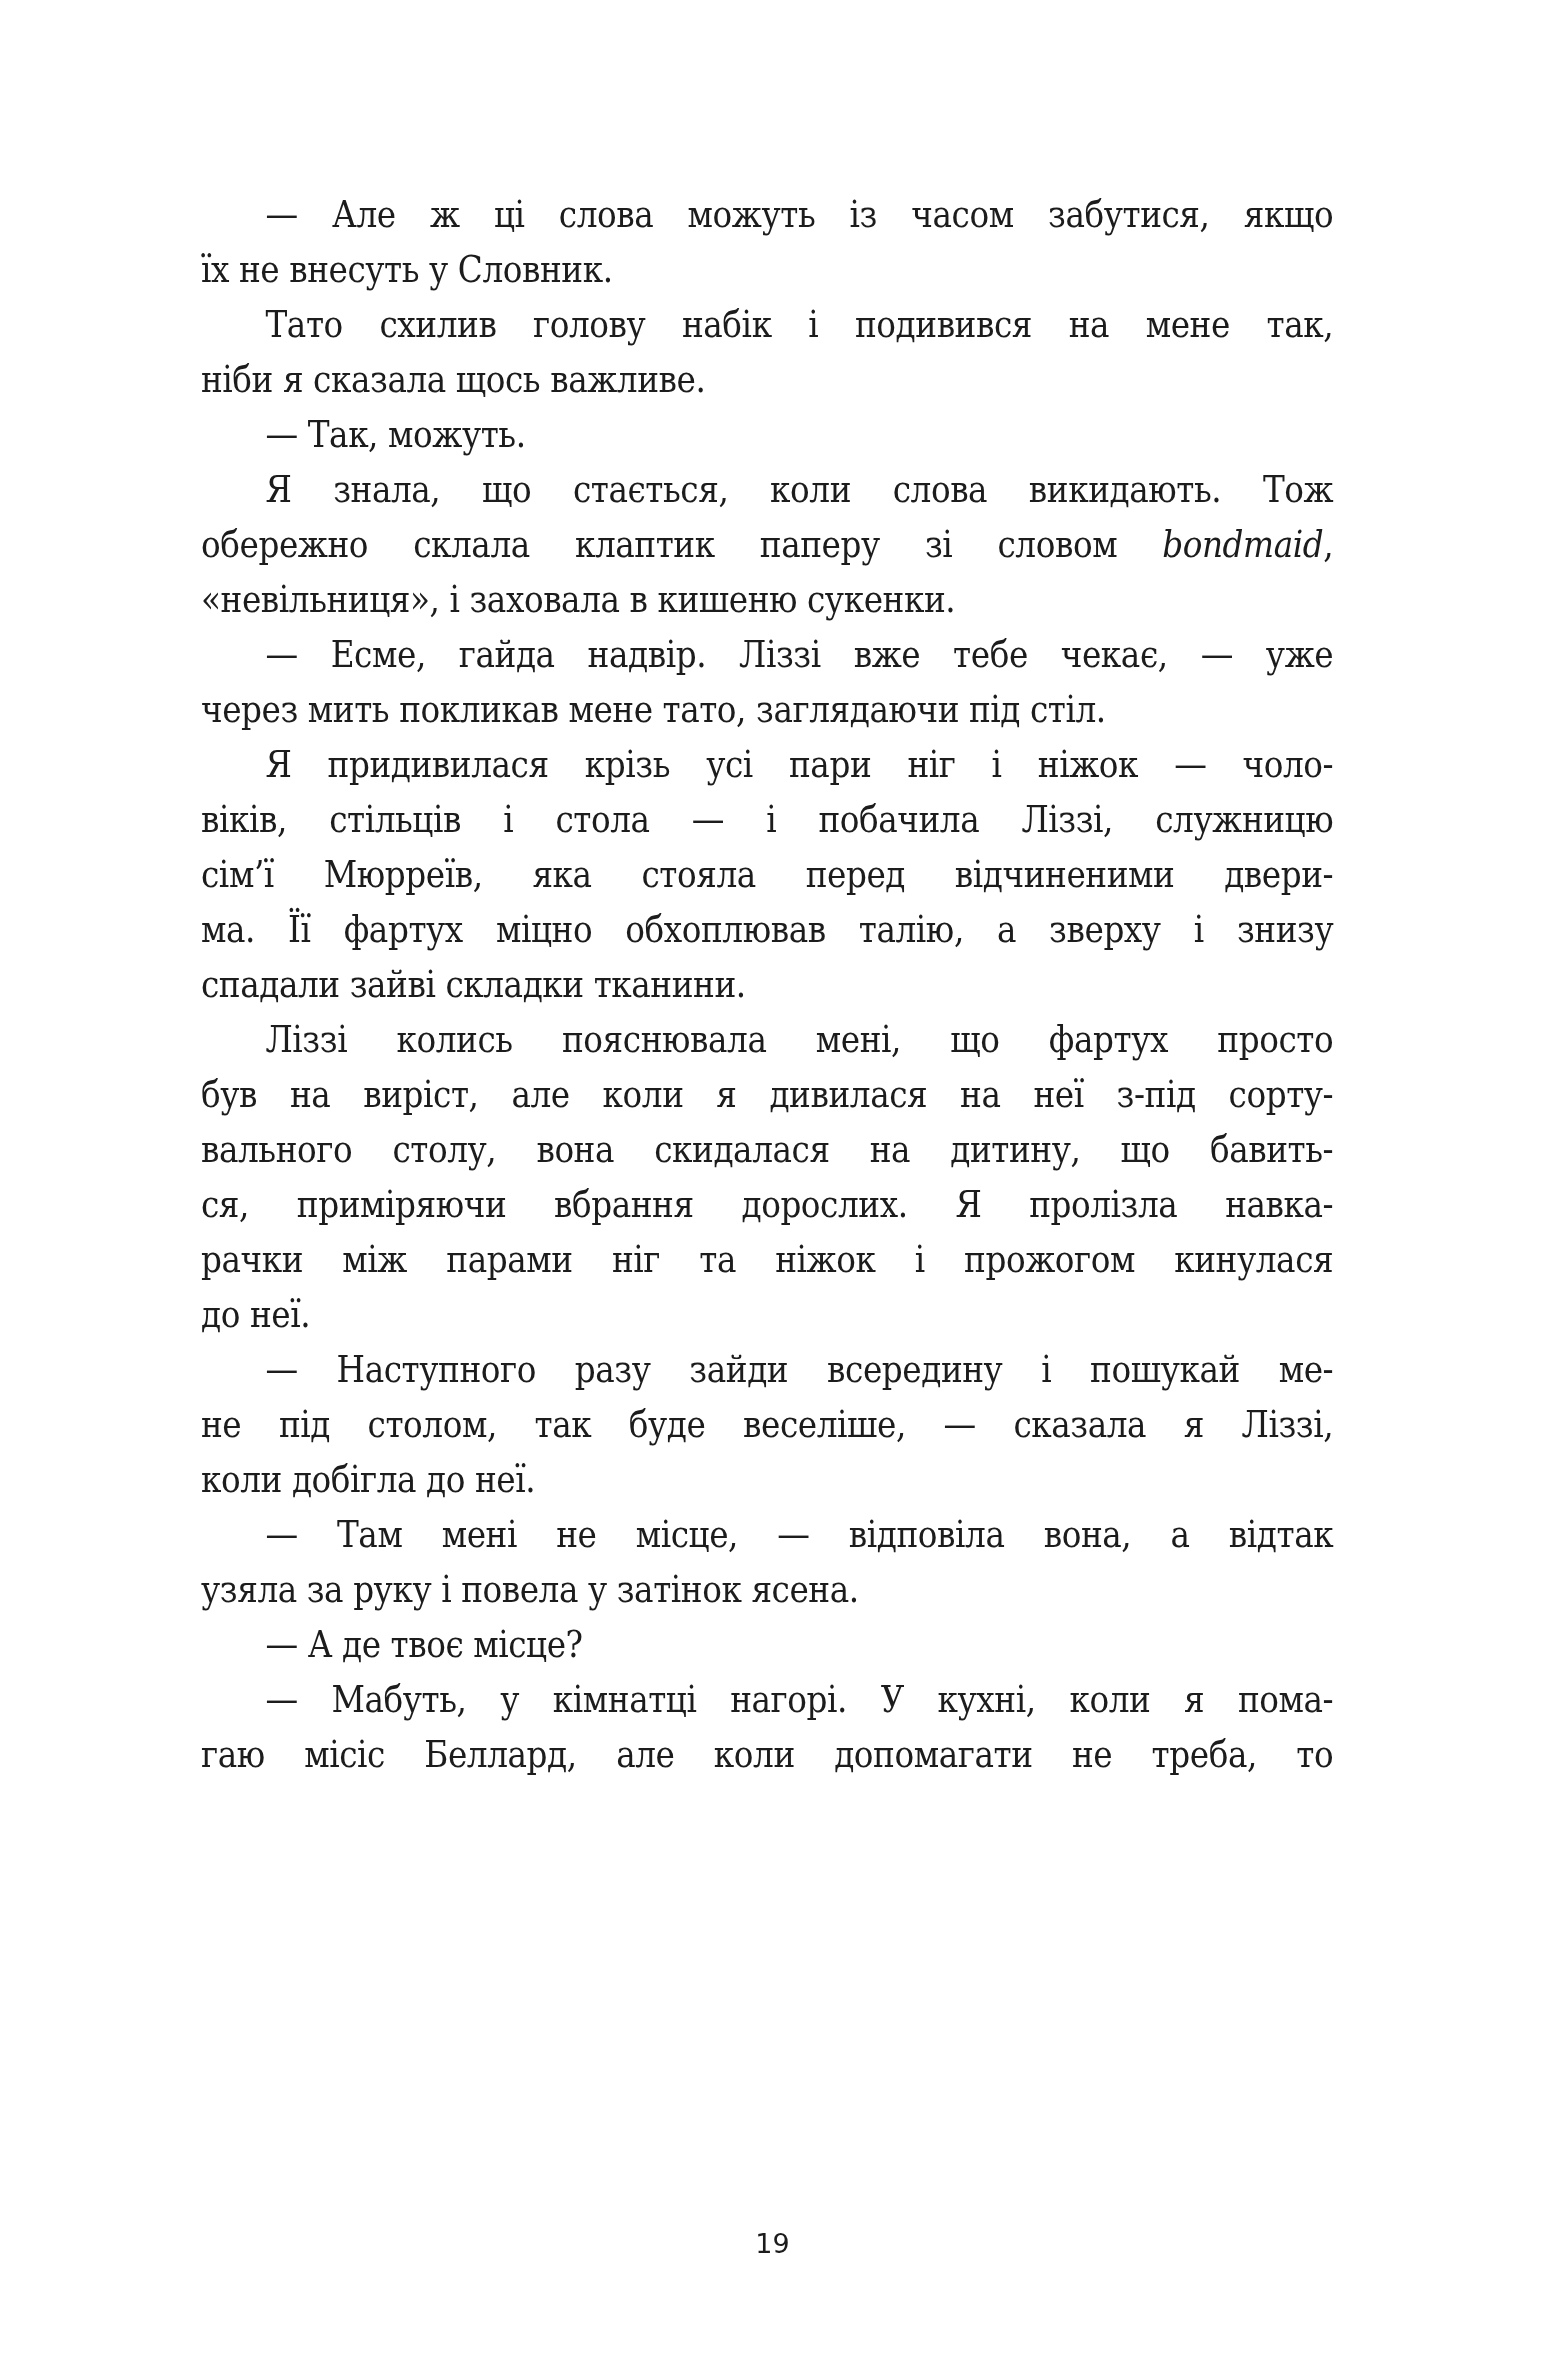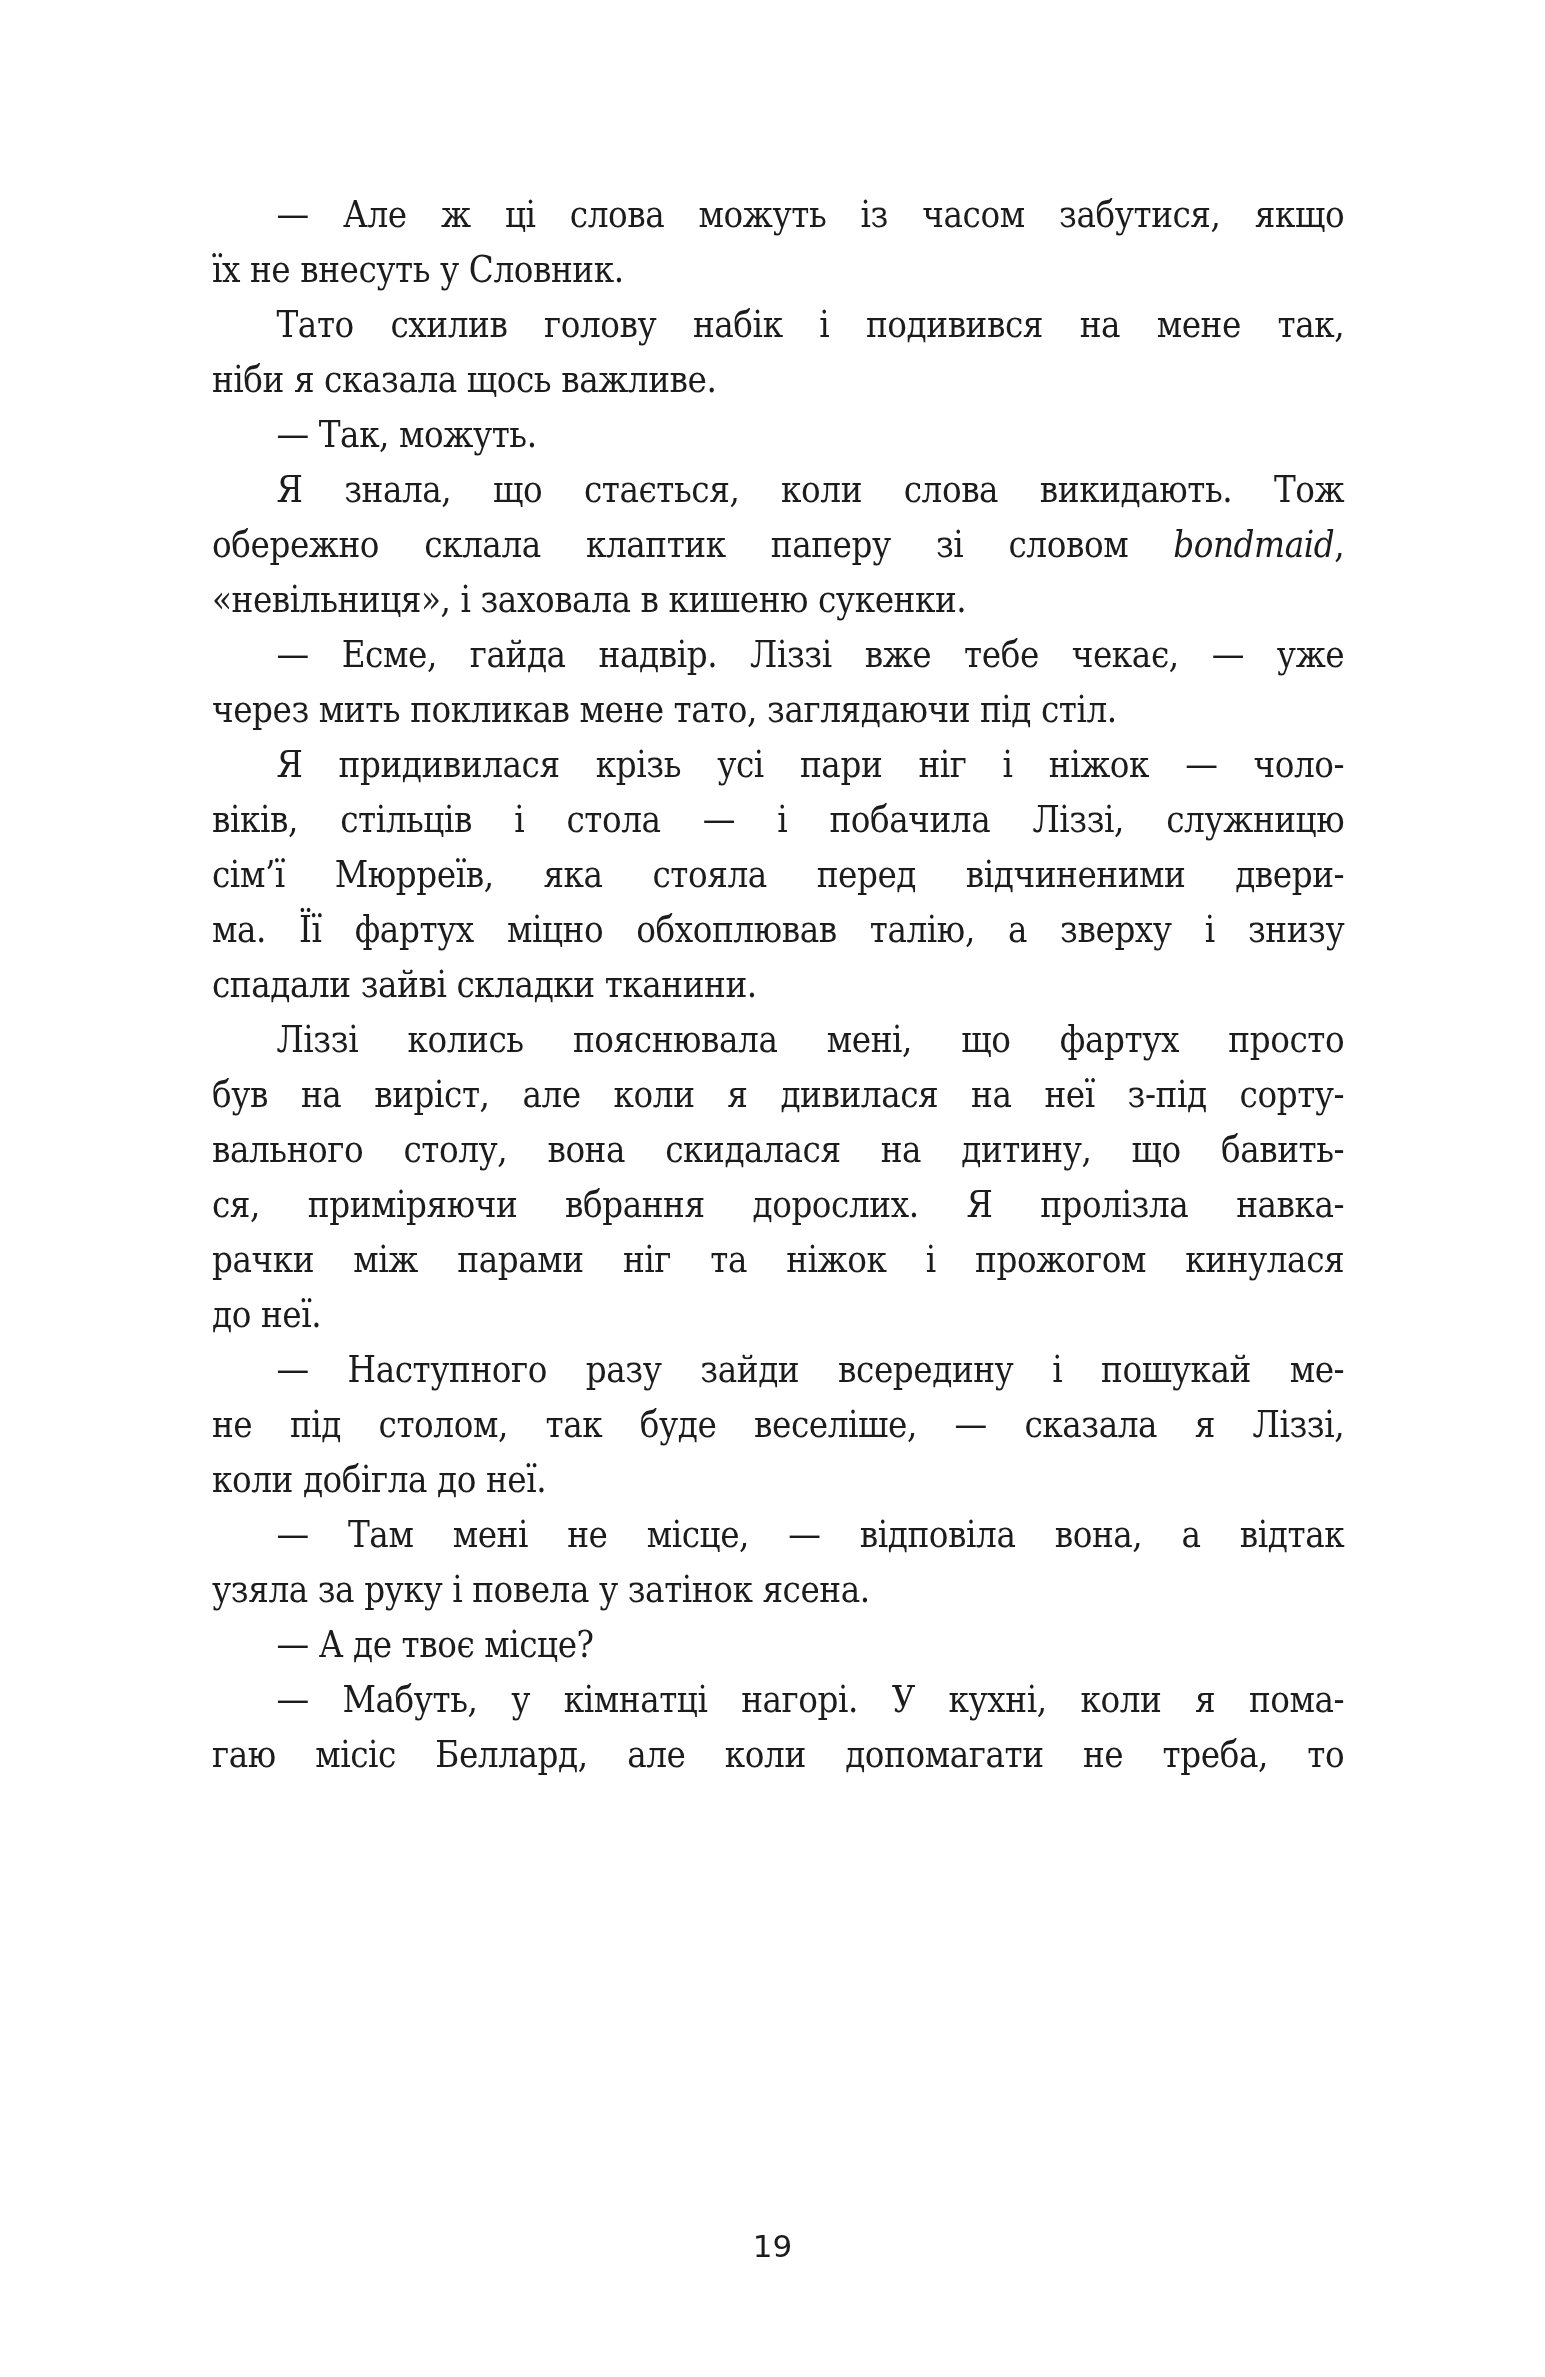--- a/index.html
+++ b/index.html
@@ -10,21 +10,21 @@
   body {
     width: 1545px;
     height: 2377px;
     position: relative;
     overflow: hidden;
     font-family: "DejaVu Serif", "Liberation Serif", serif;
     color: #1c1c1c;
   }
   .page {
     position: absolute;
-    left: 212px;
+    left: 201px;
     top: 187px;
     width: 1132px;
   }
   .line {
     display: block;
     height: 55px;
     line-height: 55px;
     font-size: 38px;
     letter-spacing: -0.5px;
     white-space: nowrap;
@@ -43,21 +43,21 @@
   }
   .line em {
     font-style: italic;
   }
   .page-number {
     position: absolute;
     left: 0;
     width: 1545px;
     top: 2228px;
     text-align: center;
-    font-size: 31px;
+    font-size: 27px;
     font-family: "DejaVu Sans", "Liberation Sans", sans-serif;
     color: #1c1c1c;
   }
 </style>
 </head>
 <body>
 
 <div class="page">
   <span class="line indent">— Але ж ці слова можуть із часом забутися, якщо</span>
   <span class="line last">їх не внесуть у Словник.</span>

